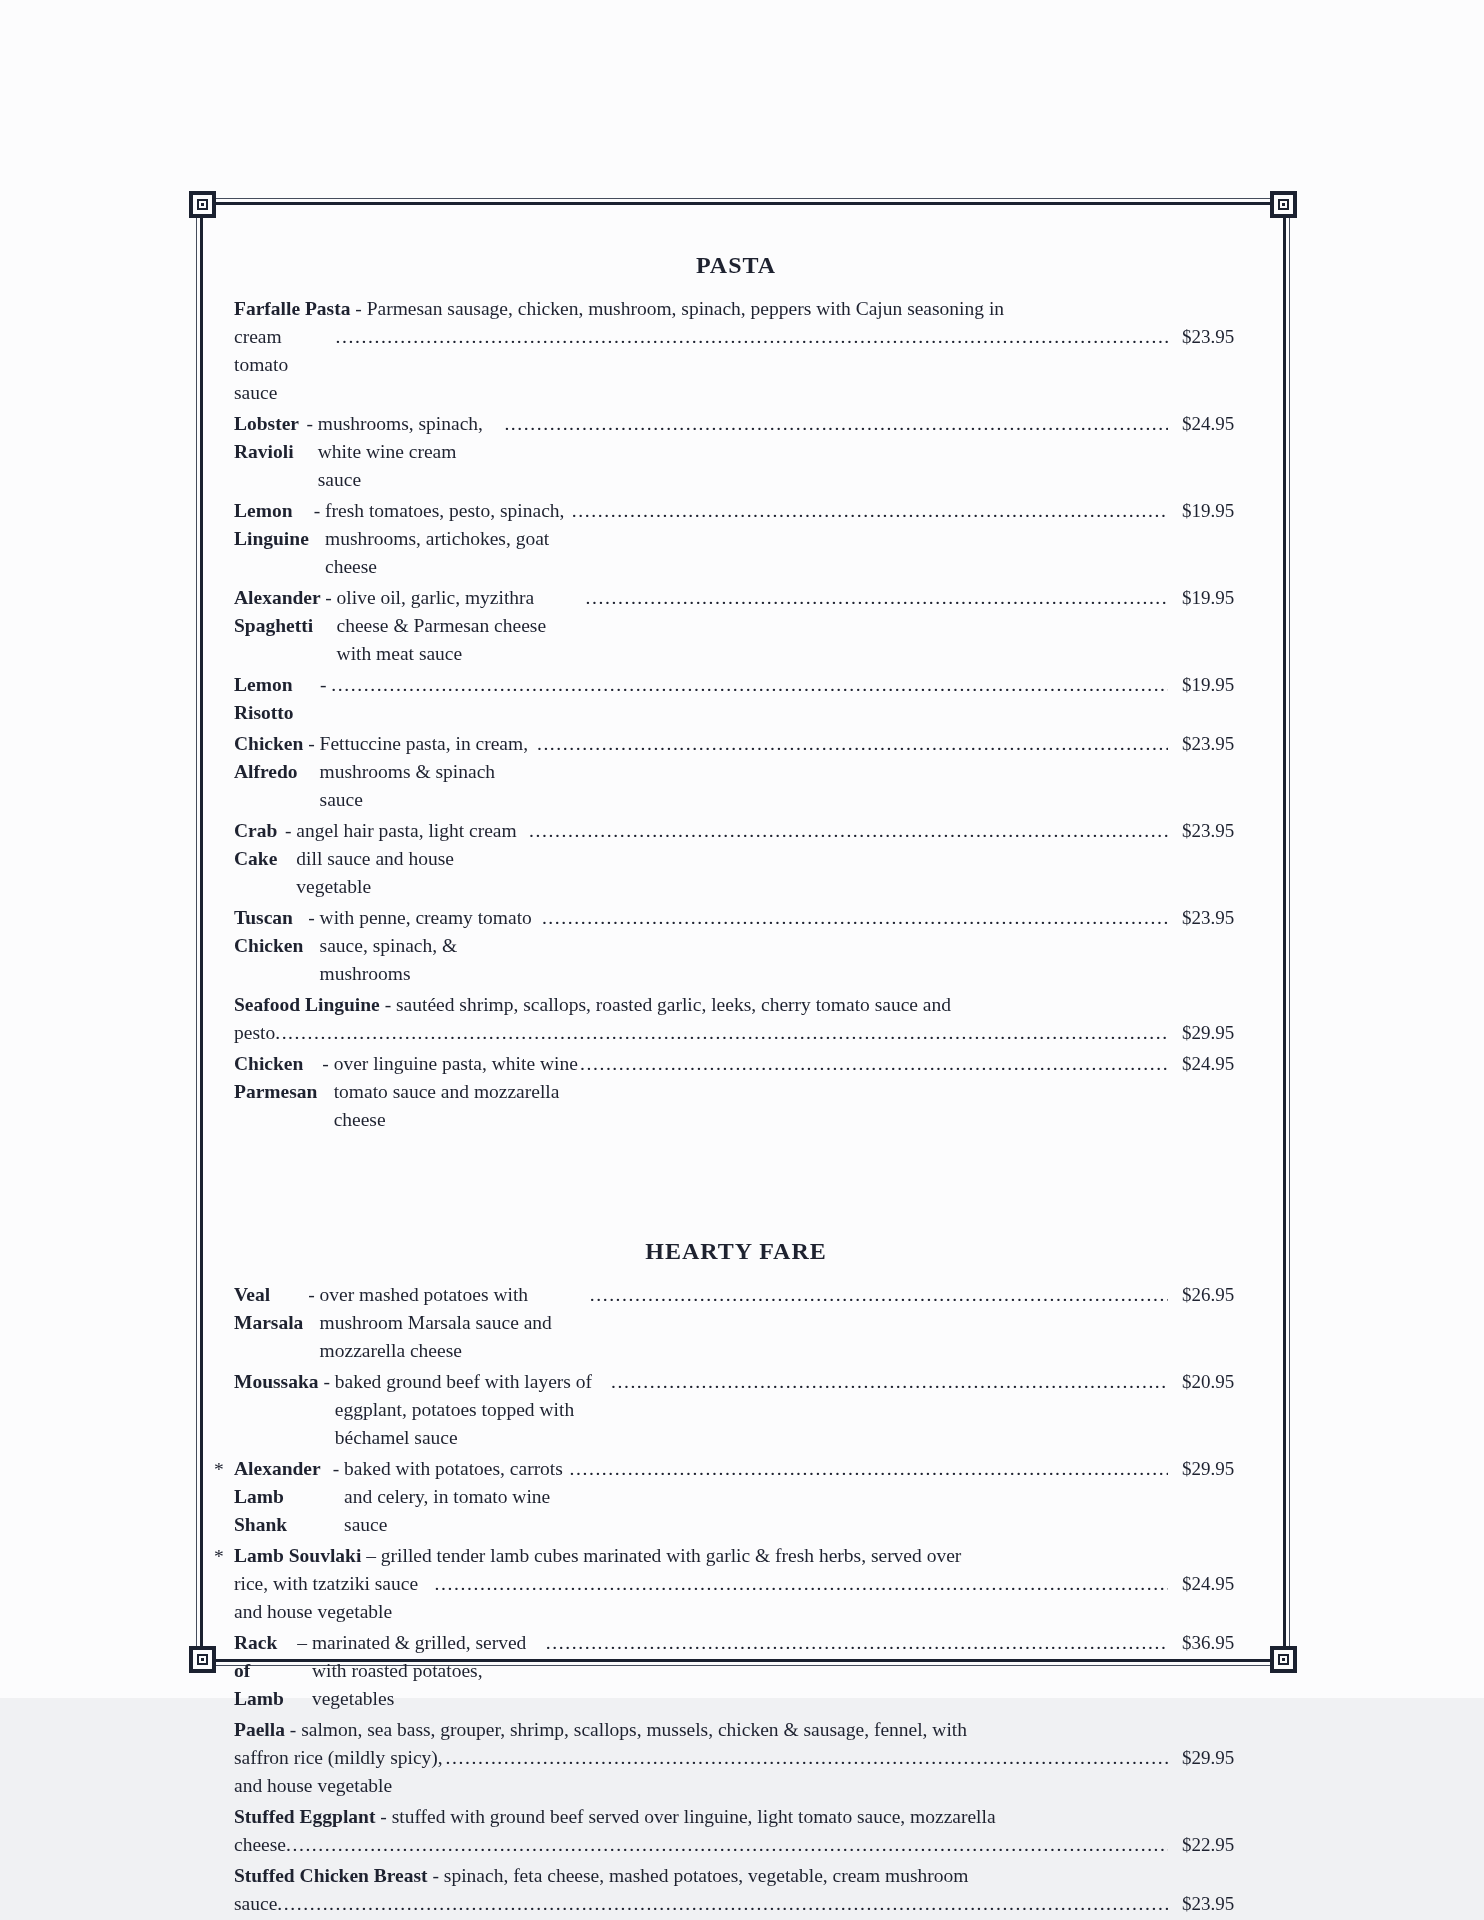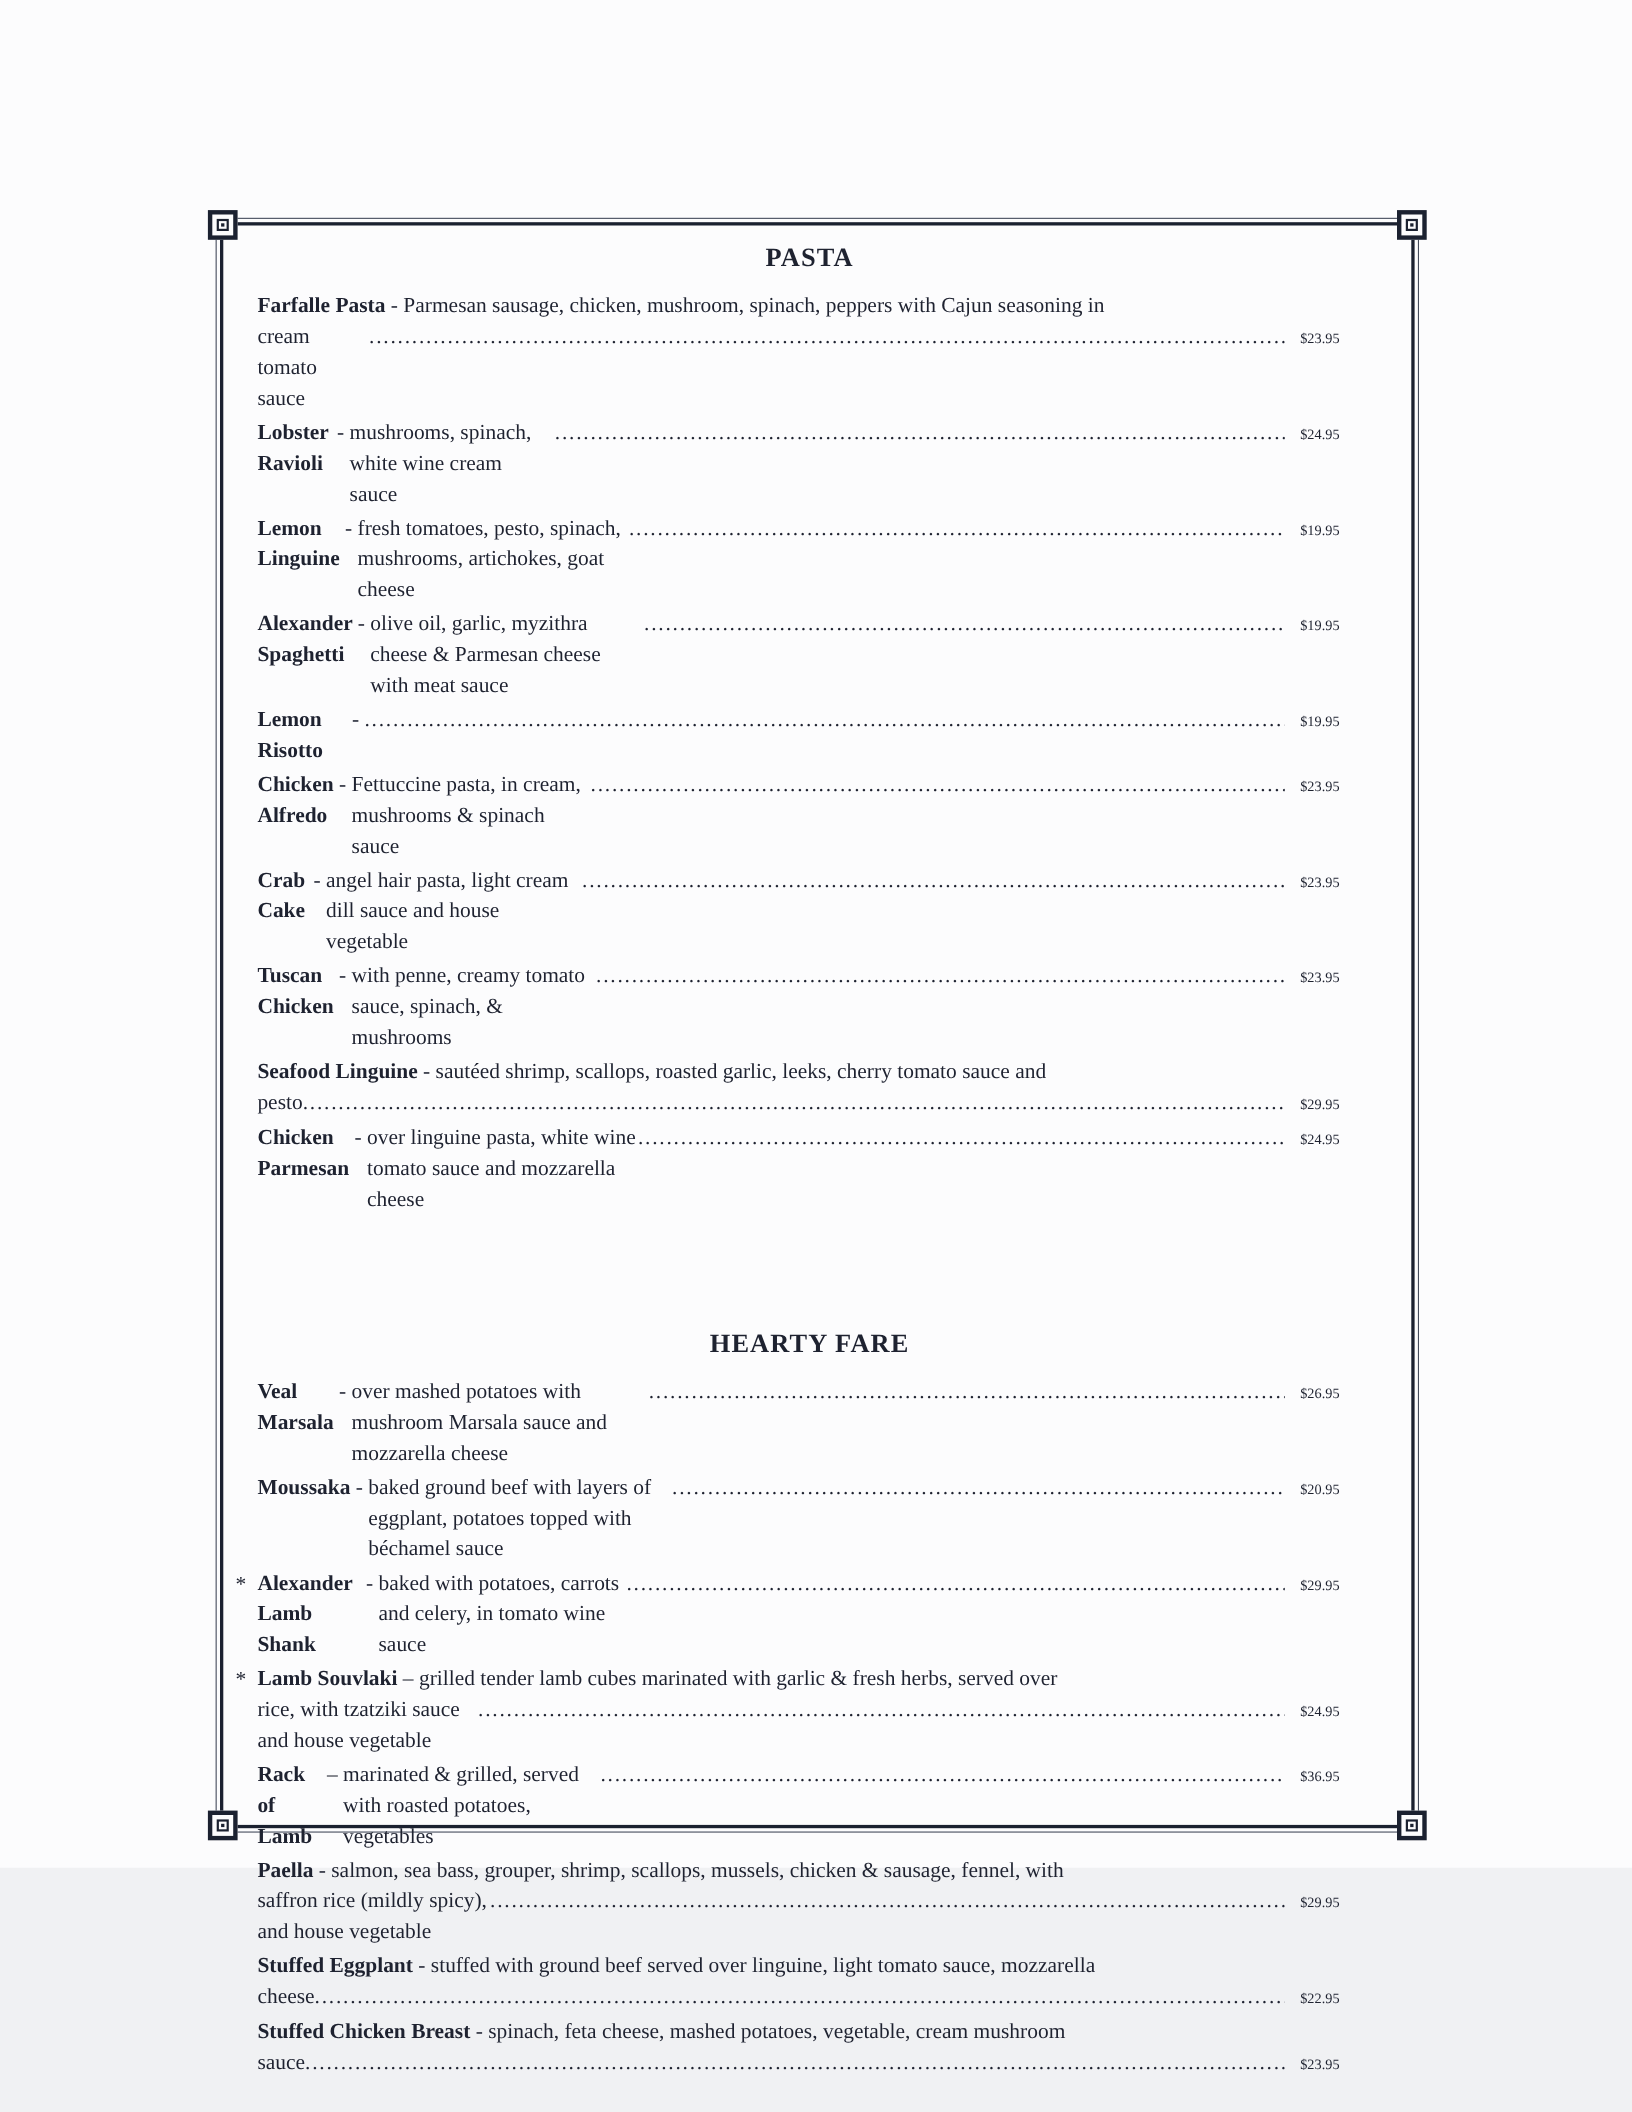--- a/index.html
+++ b/index.html
@@ -19,38 +19,38 @@
   .corner::before{content:"";grid-area:1/1;width:11px;height:11px;box-sizing:border-box;border:2px solid #1b2130;}
   .corner::after{content:"";grid-area:1/1;width:3px;height:3px;background:#1b2130;}
   .c-tl{left:-8px;top:-8px;}
   .c-tr{right:-8px;top:-8px;}
   .c-bl{left:-8px;bottom:-8px;}
   .c-br{right:-8px;bottom:-8px;}
 
   
   #content{
     position:absolute;left:196px;top:198px;width:1092px;height:1466px;
-    box-sizing:border-box;padding:24px 24px 0 12px;z-index:2;
+    box-sizing:border-box;padding:54px 24px 0 12px;z-index:2;
   }
   .menu-section{margin-top:0;}
   .menu-section + .menu-section{margin-top:104px;}
   .section-title{text-align:center;font-weight:bold;font-size:24px;letter-spacing:1px;}
   .section-items{margin-top:16px;}
   .menu-item{position:relative;padding-left:26px;margin-bottom:3px;}
   .item-line{display:flex;align-items:baseline;line-height:28px;font-size:19.5px;}
   .item-star{position:absolute;left:6px;top:1px;font-size:19.5px;}
   .item-name{font-weight:bold;white-space:pre-wrap;}
   .item-suffix,.item-sep{white-space:pre;}
   .item-text{white-space:pre-wrap;}
   .leader{flex:1 1 auto;overflow:hidden;white-space:nowrap;min-width:10px;}
   .leader::before{
     content:"....................................................................................................................................................................................................";
     letter-spacing:1.6px;
   }
-  .item-price{flex:0 0 96px;box-sizing:border-box;padding-left:14px;white-space:nowrap;font-size:13px;}
+  .item-price{flex:0 0 96px;box-sizing:border-box;padding-left:14px;white-space:nowrap;font-size:19px;}
 </style>
 </head>
 <body>
 
 <div>
   <div id="frame">
     <div id="frame-inner"></div>
     <div class="corner c-tl"></div>
     <div class="corner c-tr"></div>
     <div class="corner c-bl"></div>

